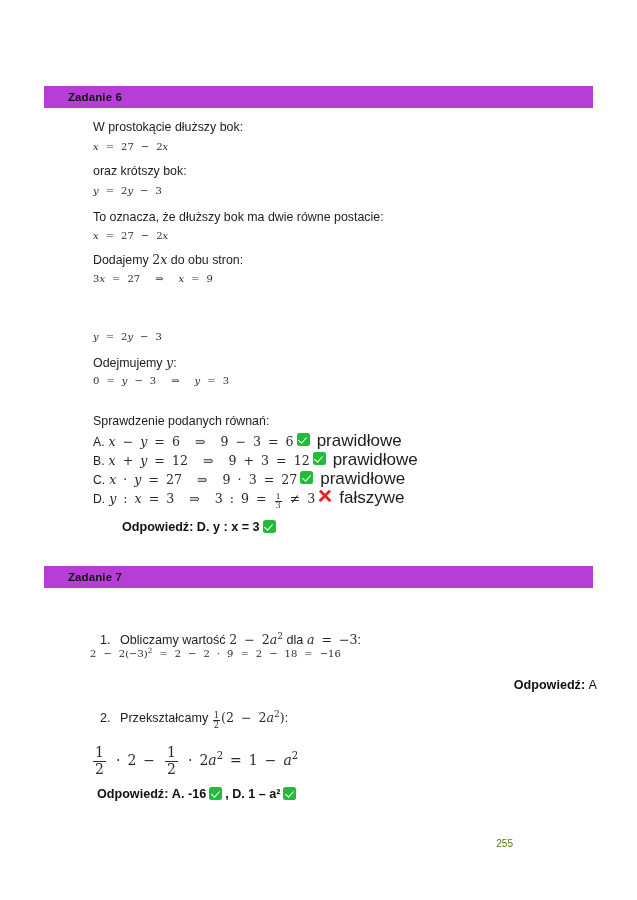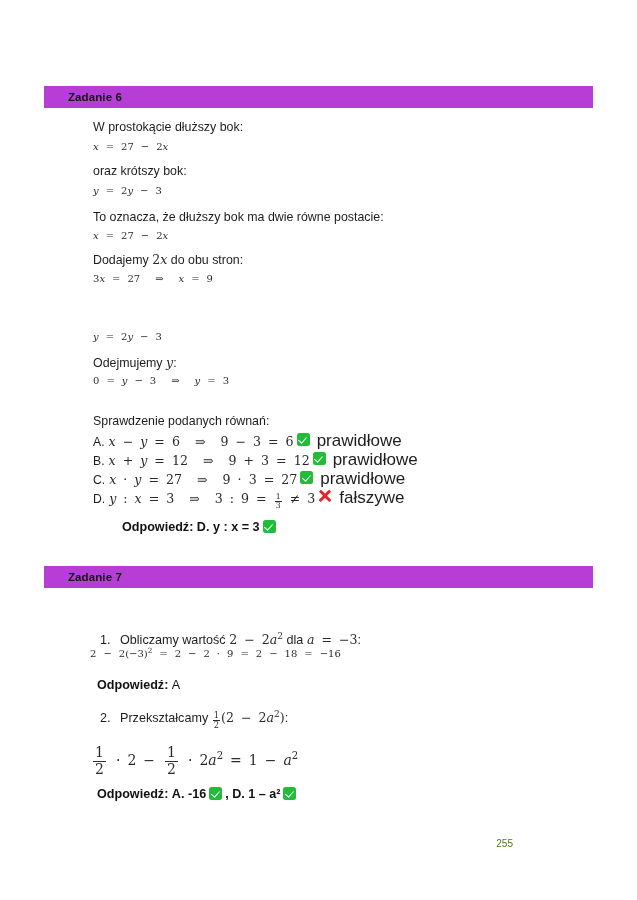--- a/index.html
+++ b/index.html
@@ -356,21 +356,21 @@
   <div class="block" style="top:622px; left:100px;margin-top:12px;">
     <div class="num-item"><span class="num-marker">1.</span><span>Obliczamy wartość </span><span class="math math-inline"><span class="mn">2</span><span class="sp"></span><span class="mo">−</span><span class="sp"></span><span class="mn">2</span><span class="mi">a</span><span class="sup mn">2</span></span><span> dla </span><span class="math math-inline"><span class="mi">a</span><span class="sp"></span><span class="mo">=</span><span class="sp"></span><span class="mo">−</span><span class="mn">3</span></span><span>:</span></div>
   </div>
 
   <div class="block" style="top:649px; left:90px;">
     <div class="math math-line">
       <span class="mn">2</span><span class="sp"></span><span class="mo">−</span><span class="sp"></span><span class="mn">2</span><span class="mo">(</span><span class="mo">−</span><span class="mn">3</span><span class="mo">)</span><span class="sup mn">2</span><span class="sp"></span><span class="mo">=</span><span class="sp"></span><span class="mn">2</span><span class="sp"></span><span class="mo">−</span><span class="sp"></span><span class="mn">2</span><span class="sp"></span><span class="mo">·</span><span class="sp"></span><span class="mn">9</span><span class="sp"></span><span class="mo">=</span><span class="sp"></span><span class="mn">2</span><span class="sp"></span><span class="mo">−</span><span class="sp"></span><span class="mn">18</span><span class="sp"></span><span class="mo">=</span><span class="sp"></span><span class="mo">−</span><span class="mn">16</span>
     </div>
   </div>
 
-  <div class="block" style="top:679px; left:97px;">
+  <div class="block" style="top:679px; left:97px;text-align:right;">
     <div class="answer"><b>Odpowiedź:</b><span>&nbsp;</span><span>A</span></div>
   </div>
 
   <div class="block" style="top:711px; left:100px;">
     <div class="num-item"><span class="num-marker">2.</span><span>Przekształcamy </span><span class="math math-inline"><span class="mfrac"><span class="num">1</span><span class="den">2</span></span><span class="mo">(</span><span class="mn">2</span><span class="sp"></span><span class="mo">−</span><span class="sp"></span><span class="mn">2</span><span class="mi">a</span><span class="sup mn">2</span><span class="mo">)</span></span><span>:</span></div>
   </div>
 
   <div class="block" style="top:745px; left:90px;">
     <div class="math math-line" style="font-size:14px;">
       <span class="dfrac"><span class="num">1</span><span class="den">2</span></span><span class="sp"></span><span class="mo">·</span><span class="sp"></span><span class="mn">2</span><span class="sp"></span><span class="mo">−</span><span class="sp"></span><span class="dfrac"><span class="num">1</span><span class="den">2</span></span><span class="sp"></span><span class="mo">·</span><span class="sp"></span><span class="mn">2</span><span class="mi">a</span><span class="sup mn">2</span><span class="sp"></span><span class="mo">=</span><span class="sp"></span><span class="mn">1</span><span class="sp"></span><span class="mo">−</span><span class="sp"></span><span class="mi">a</span><span class="sup mn">2</span>

